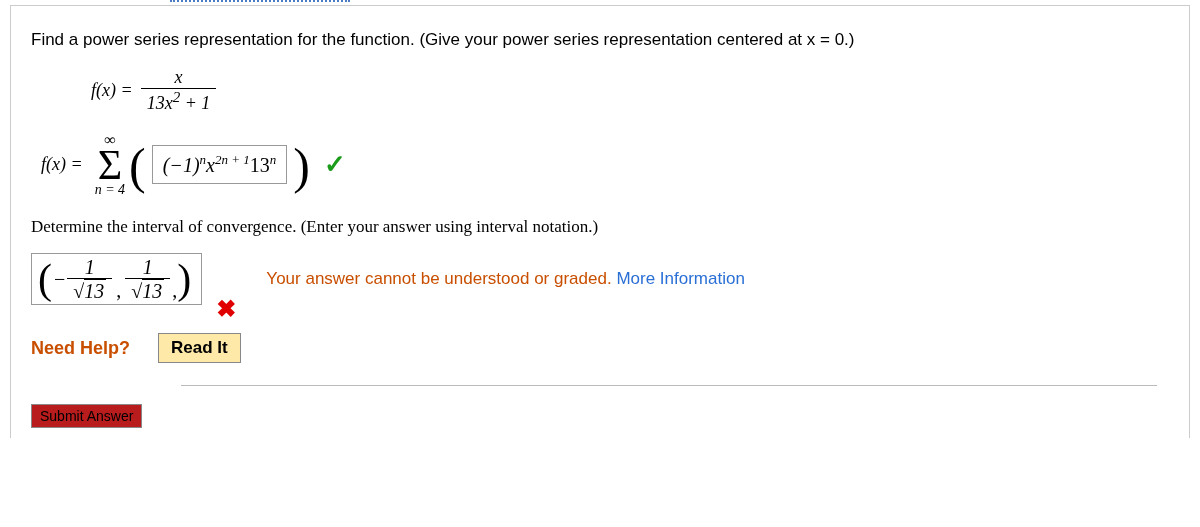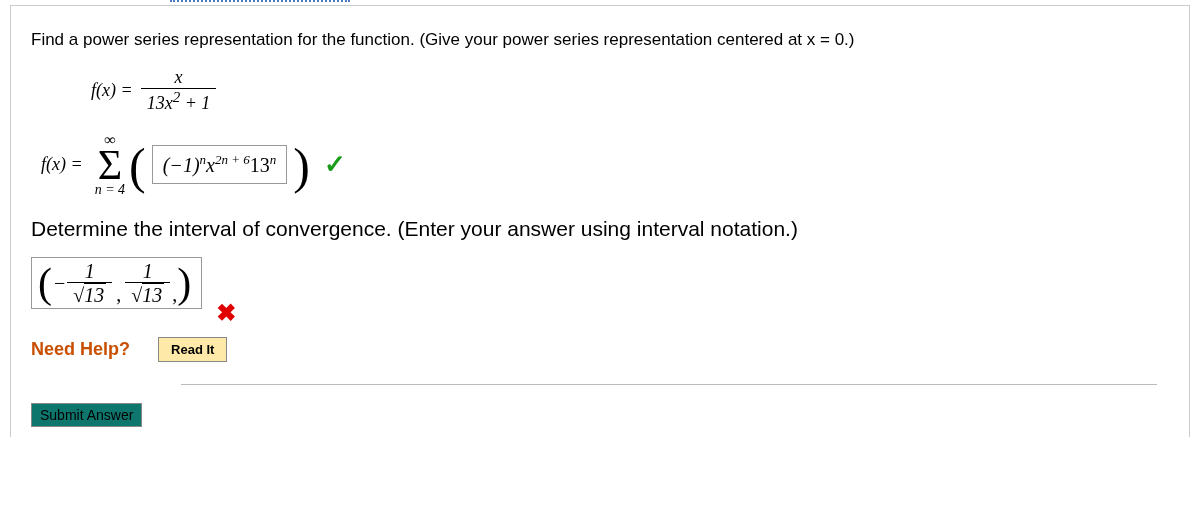--- a/index.html
+++ b/index.html
@@ -93,22 +93,22 @@
     font-weight: bold;
     margin-left: 14px;
   }
   .cross {
     color: #e00000;
     font-size: 24px;
     font-weight: bold;
     margin-left: 14px;
   }
   .sub-text {
-    font-family: Liberation Sans, sans-serif;
-    font-size: 21px;
+    font-family: Liberation Serif, serif;
+    font-size: 17px;
     margin: 20px 0 16px 0;
   }
   .interval-box {
     border: 1px solid #999;
     padding: 2px 10px 2px 6px;
     display: inline-flex;
     align-items: center;
   }
   .interval-inner {
     display: inline-flex;
@@ -141,35 +141,35 @@
     gap: 28px;
   }
   .help-label {
     color: #c94f00;
     font-family: Arial, sans-serif;
     font-size: 18px;
     font-weight: bold;
   }
   .readit-btn {
     font-family: Arial, sans-serif;
-    font-size: 13px;
+    font-size: 17px;
     font-weight: bold;
     padding: 4px 12px;
     background: #ffe9a8;
     border: 1px solid #888;
     cursor: pointer;
   }
   .divider-line {
     border-top: 1px solid #bbb;
     margin: 22px 0 18px -5px;
   }
   .submit-btn {
     font-family: Arial, sans-serif;
     font-size: 14px;
-    background: #0f766e;
+    background: #b91c1c;
     border: 1px solid #888;
     padding: 3px 8px;
     cursor: pointer;
   }
 </style>
 </head>
 <body>
 
 <div class="dotted-top"></div>
 <div class="faint-lines"></div>
@@ -191,21 +191,21 @@
   <div class="math-row" style="margin-left:10px;">
     <span class="fx-label">f(x) =</span>
     <span class="sum-wrap">
       <span class="top">∞</span>
       <span class="sigma">Σ</span>
       <span class="bot">n = 4</span>
     </span>
     <span class="big-paren">(</span>
     <span class="answer-box">
       <span class="exp-block">
-        <span>(−1)</span><sup><span style="font-style:italic">n</span></sup><span style="font-style:italic">x</span><sup><span>2n + 6</span></sup><span style="font-style:normal">13</span><sup><span>n</span></sup>
+        <span>(−1)</span><sup><span style="font-style:italic">n</span></sup><span style="font-style:italic">x</span><sup><span>2n + 1</span></sup><span style="font-style:normal">13</span><sup><span>n</span></sup>
       </span>
     </span>
     <span class="big-paren">)</span>
     <span class="check">✓</span>
   </div>
 
   <div class="sub-text">Determine the interval of convergence. (Enter your answer using interval notation.)</div>
 
   <div class="math-row">
     <span class="interval-box">
@@ -229,20 +229,24 @@
                 <span class="rad">√</span>
                 <span class="arg">13</span>
               </span>
           </span>
         </span>
         <span style="margin-left:2px; align-self:flex-end;">,</span>
         <span class="big-p2">)</span>
       </span>
     </span>
     <span class="cross" style="align-self:flex-end; margin-bottom:-18px;">✖</span>
+    <span class="feedback">
+      <span>Your answer cannot be understood or graded.</span>
+      <span> </span><span class="more">More Information</span>
+    </span>
   </div>
 
   <div class="help-row">
     <span class="help-label">Need Help?</span>
     <button class="readit-btn">Read It</button>
   </div>
 
   <div class="divider-line" style="margin-left:150px;"></div>
 
   <button class="submit-btn">Submit Answer</button>

